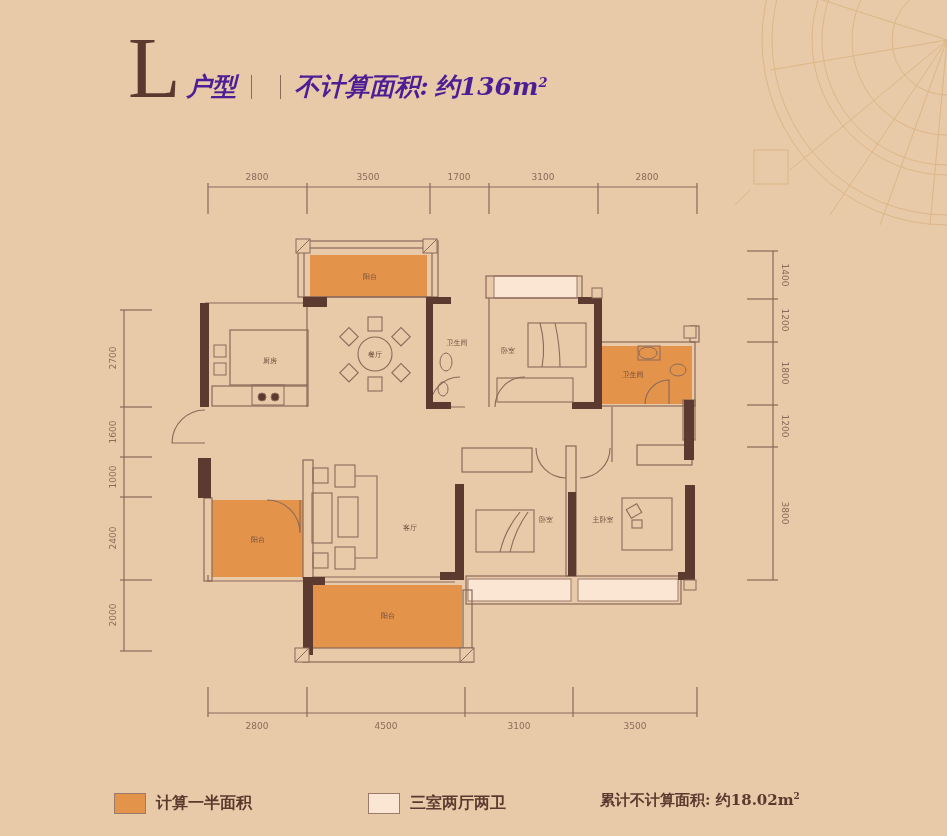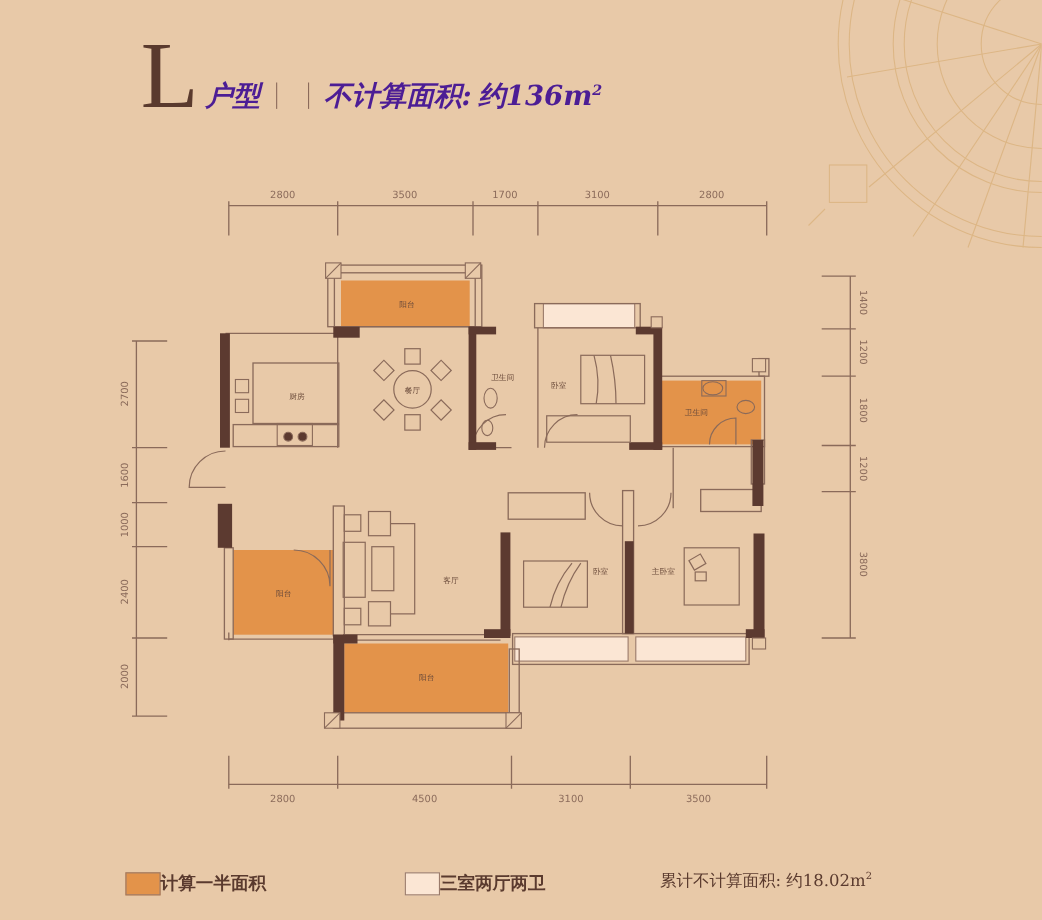--- a/index.html
+++ b/index.html
@@ -4,23 +4,23 @@
 <style>
   html, body { margin:0; padding:0; }
   body { width:947px; height:836px; background:#E8C9A8; position:relative; overflow:hidden; font-family:"DejaVu Serif", serif; color:#5A3A2E; }
   .deco { position:absolute; left:0; top:0; }
   .title { position:absolute; left:128px; top:28px; height:75px; display:flex; align-items:flex-end; white-space:nowrap; }
   .title .letter { font-family:"Liberation Serif", serif; font-size:86px; line-height:70px; color:#5A3A2E; margin-right:6px; }
   .title .seg { font-family:"DejaVu Serif", serif; font-weight:bold; font-size:25px; line-height:28px; color:#4c1d95; margin-bottom:2px;font-style:italic; }
   .title .sep { display:inline-block; width:1px; height:24px; background:#8B6A5A; margin:0 14px 4px 14px; }
   .title sup { font-size:13px; vertical-align:top; position:relative; top:-4px; }
   .plan { position:absolute; left:0; top:0; }
-  .legend { position:absolute; top:793px; display:flex; align-items:flex-start; font-size:16px; font-weight:bold; color:#5A3A2E; }
+  .legend { position:absolute; top:793px; display:flex; align-items:flex-start; gap:10px; font-size:16px; font-weight:bold; color:#5A3A2E; }
   .swatch { width:30px; height:19px; border:1px solid #9A7A6A; }
-  .total { position:absolute; left:600px; top:791px; font-size:15px; font-weight:normal; color:#5A3A2E; }
+  .total { position:absolute; left:600px; top:791px; font-size:15px; font-weight:bold; color:#5A3A2E; }
   .total sup { font-size:9px; }
   .dim { font-family:"DejaVu Sans", sans-serif; font-size:9px; fill:#8A6A5A; }
   .room { font-family:"DejaVu Sans", sans-serif; font-size:7px; fill:#6A4A3A; }
 </style>
 </head>
 <body>
 
 <svg class="deco" width="947" height="836" viewBox="0 0 947 836">
   <g fill="none" stroke="#D9B07A" stroke-width="1" opacity="0.75">
     <circle cx="947" cy="40" r="185"></circle>

